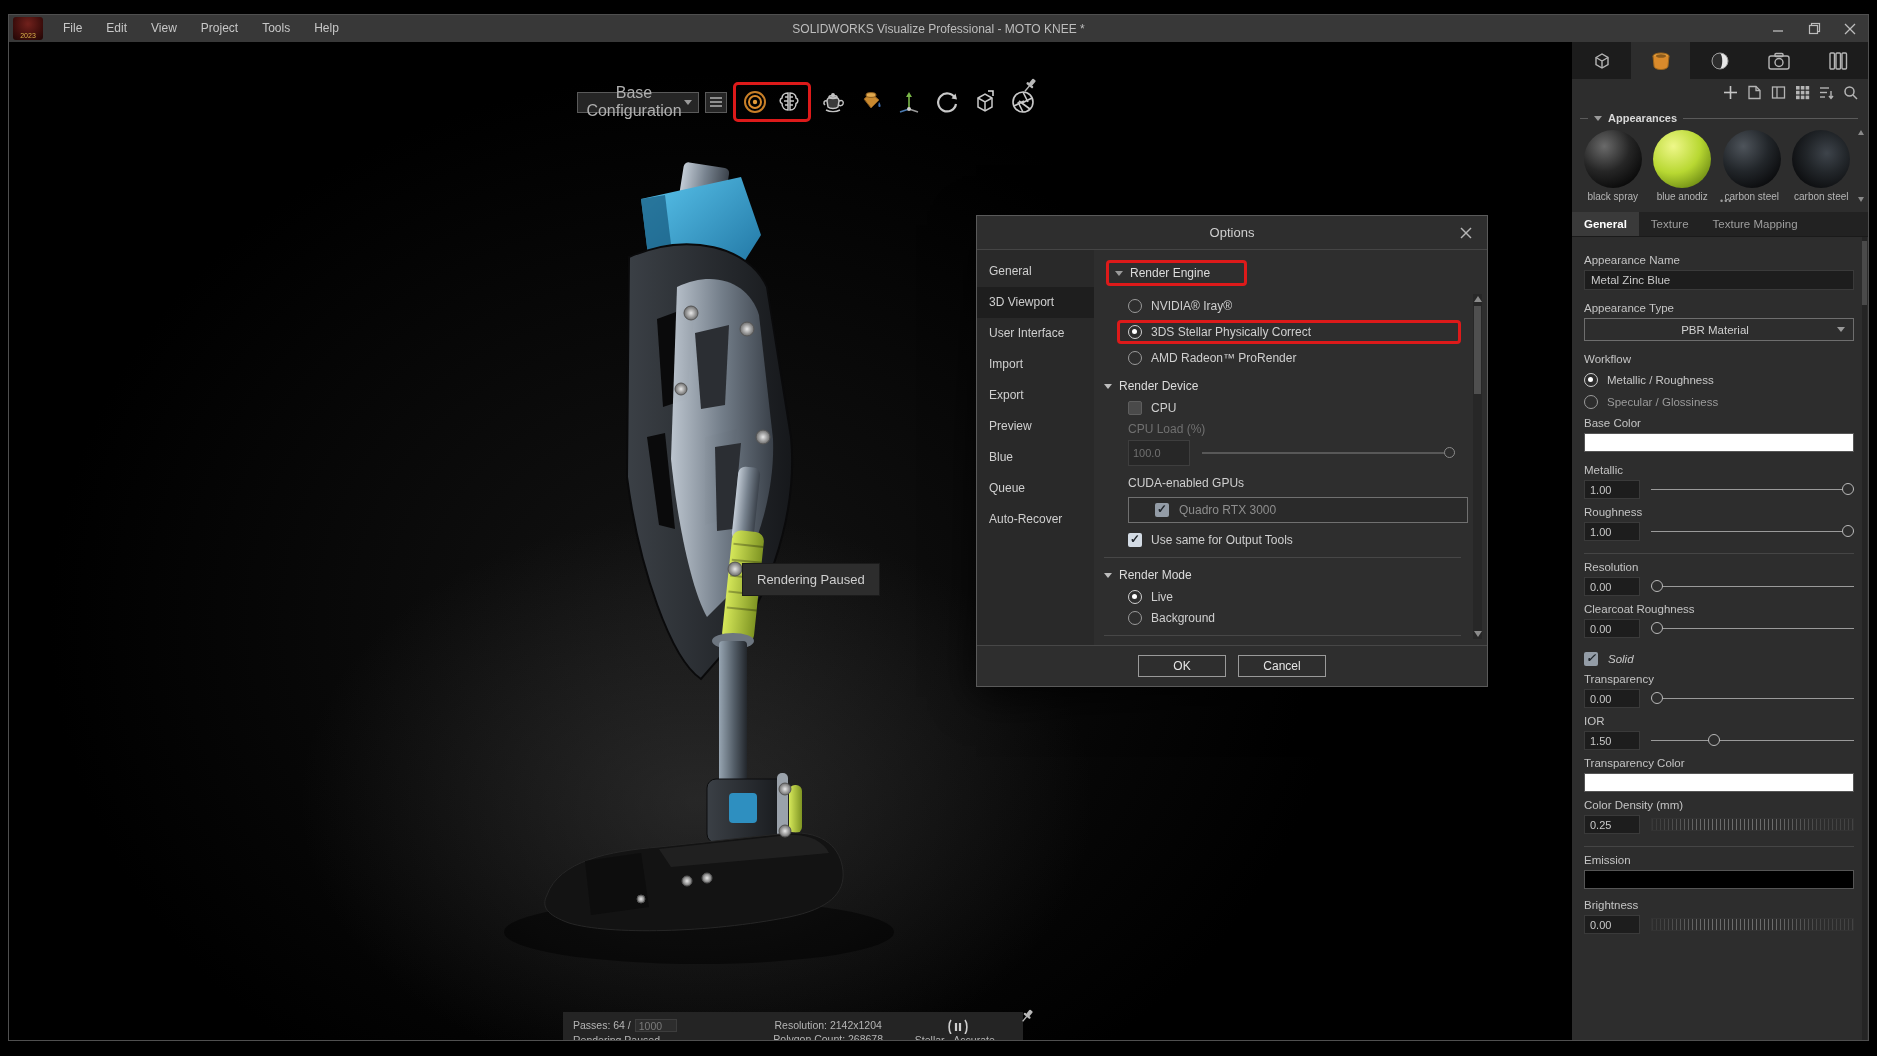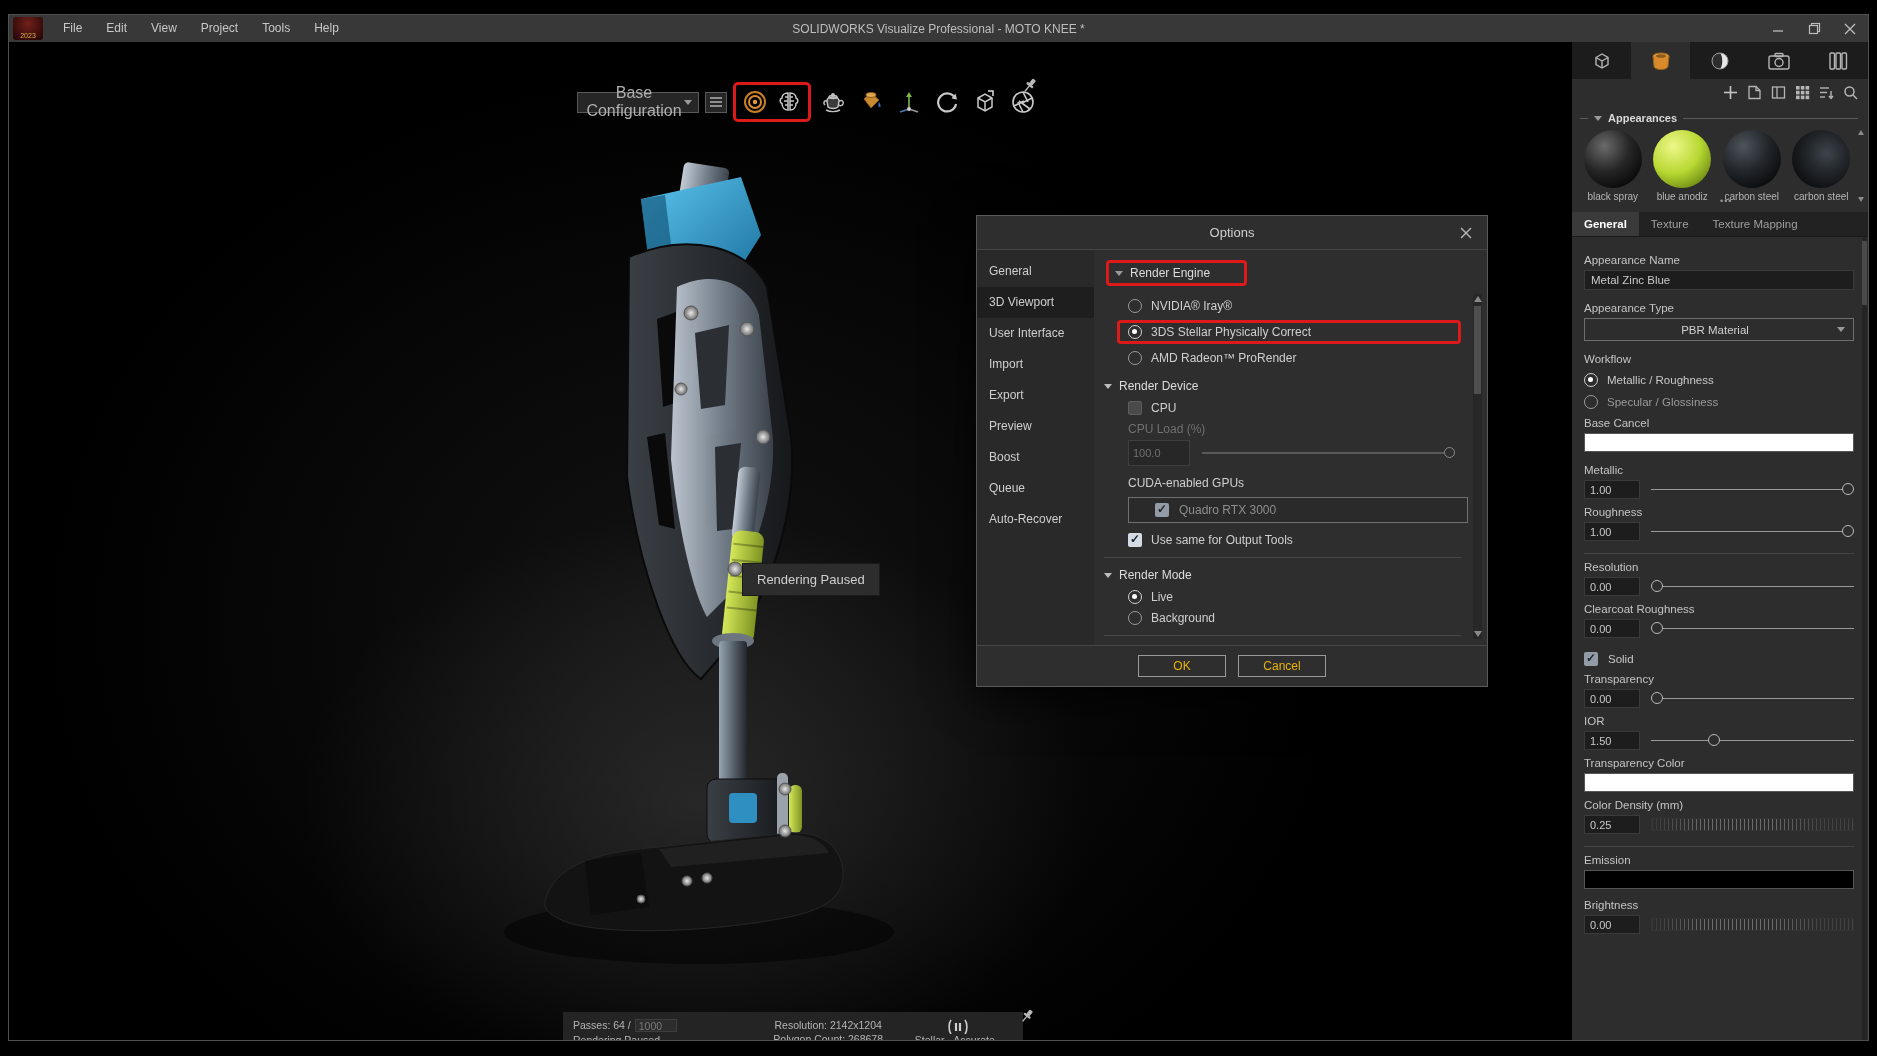--- a/index.html
+++ b/index.html
@@ -94,21 +94,21 @@
     display:flex; align-items:center; gap:10px; padding:0 26px; width:340px; }
   .dlg-sep { height:1px; background:#474747; margin:10px 0; }
   .dlg-scrollbar { position:absolute; right:5px; top:44px; bottom:6px; width:9px; background:#272727; }
   .dlg-scroll-thumb { position:absolute; top:12px; left:1px; width:7px; height:88px; background:#4f4f4f; }
   .scroll-arrow { position:absolute; left:1px; width:0; height:0; border-left:4px solid transparent;
     border-right:4px solid transparent; }
   .sa-up { top:2px; border-bottom:6px solid #8a8a8a; }
   .sa-down { bottom:2px; border-top:6px solid #8a8a8a; }
   .dlg-footer { height:41px; border-top:1px solid #474747; display:flex; align-items:center;
     justify-content:center; gap:12px; }
-  .dlg-btn { width:88px; height:22px; border:1px solid #9a9a9a; background:#2e2e2e; color:#eab308;
+  .dlg-btn { width:88px; height:22px; border:1px solid #9a9a9a; background:#2e2e2e; color:#e5e5e5;
     font-size:12px; display:flex; align-items:center; justify-content:center; }
 
   
   .right-panel { position:absolute; right:0; top:27px; width:296px; bottom:0; background:#2d2d2d;
     display:flex; flex-direction:column; color:#c8c8c8; font-size:11.5px; }
   .rp-tabs { height:37px; background:#151515; display:flex; }
   .rp-tab { flex:1; display:flex; align-items:center; justify-content:center; background:#1c1c1c; }
   .rp-tab.selected { background:#2d2d2d; }
   .rp-tools { height:27px; display:flex; align-items:center; justify-content:flex-end; gap:9px; padding:0 10px; }
   .rp-section-head { display:flex; align-items:center; gap:6px; padding:6px 10px 2px 8px; color:#d8d8d8;
@@ -146,21 +146,21 @@
     font-size:11px; padding:0 5px; font-family:"Liberation Sans",sans-serif; }
   .ptrack { flex:1; height:1.5px; background:#9a9a9a; position:relative; }
   .ptrack .knob { position:absolute; top:-5.5px; width:12px; height:12px; border-radius:50%;
     border:1.5px solid #b9b9b9; background:#2d2d2d; }
   .knob.at-min { left:0; } .knob.at-max { right:0; } .knob.at-28 { left:28%; }
   .ruler { flex:1; height:13px; background:
       linear-gradient(90deg, rgba(45,45,45,.85), rgba(45,45,45,.15) 25%, rgba(45,45,45,.15) 60%, rgba(45,45,45,.7) 85%),
       repeating-linear-gradient(90deg, #777 0 1px, #2c2c2c 1px 4px);
       border:1px solid #333; }
   .psep { height:1px; background:#454545; margin:12px 0 6px 0; }
-  .solid-row { display:flex; align-items:center; gap:10px; margin:14px 0 4px 0; }
+  .solid-row { display:flex; align-items:center; gap:10px; margin:14px 0 4px 0;font-style:italic; }
   .rp-scrollbar { position:absolute; right:1px; top:0; bottom:0; width:5px; background:#242424; }
   .rp-scroll-thumb { position:absolute; top:4px; width:5px; height:64px; background:#4a4a4a; }
   .tri-up { width:0;height:0;border-left:3px solid transparent;border-right:3px solid transparent;
     border-bottom:5px solid #8a8a8a; }
   .tri-down { width:0;height:0;border-left:3px solid transparent;border-right:3px solid transparent;
     border-top:5px solid #8a8a8a; }
 </style>
 </head>
 <body>
 
@@ -415,21 +415,21 @@
       </div>
     </div>
     <div class="dlg-body">
       <div class="dlg-sidebar">
         <div class="dlg-side-item">General</div>
         <div class="dlg-side-item selected">3D Viewport</div>
         <div class="dlg-side-item">User Interface</div>
         <div class="dlg-side-item">Import</div>
         <div class="dlg-side-item">Export</div>
         <div class="dlg-side-item">Preview</div>
-        <div class="dlg-side-item">Boost</div>
+        <div class="dlg-side-item">Blue</div>
         <div class="dlg-side-item">Queue</div>
         <div class="dlg-side-item">Auto-Recover</div>
       </div>
       <div class="dlg-content">
 
         <div class="re-redbox">
           <span class="caret-down"></span>
           <span>Render Engine</span>
         </div>
 
@@ -635,21 +635,21 @@
       <div class="plabel" style="margin-top:12px;">Workflow</div>
       <div class="pradio-row">
         <span class="radio checked"></span>
         <span>Metallic / Roughness</span>
       </div>
       <div class="pradio-row">
         <span class="radio"></span>
         <span class="dim" style="color:#9a9a9a;">Specular / Glossiness</span>
       </div>
 
-      <div class="plabel">Base Cancel</div>
+      <div class="plabel">Base Color</div>
       <div class="swatch sw-white"></div>
 
       <div class="plabel" style="margin-top:12px;">Metallic</div>
       <div class="slider-row">
         <input class="num-input" value="1.00" style="">
         <div class="ptrack">
             <div class="knob at-max"></div>
           </div>
       </div>
 

